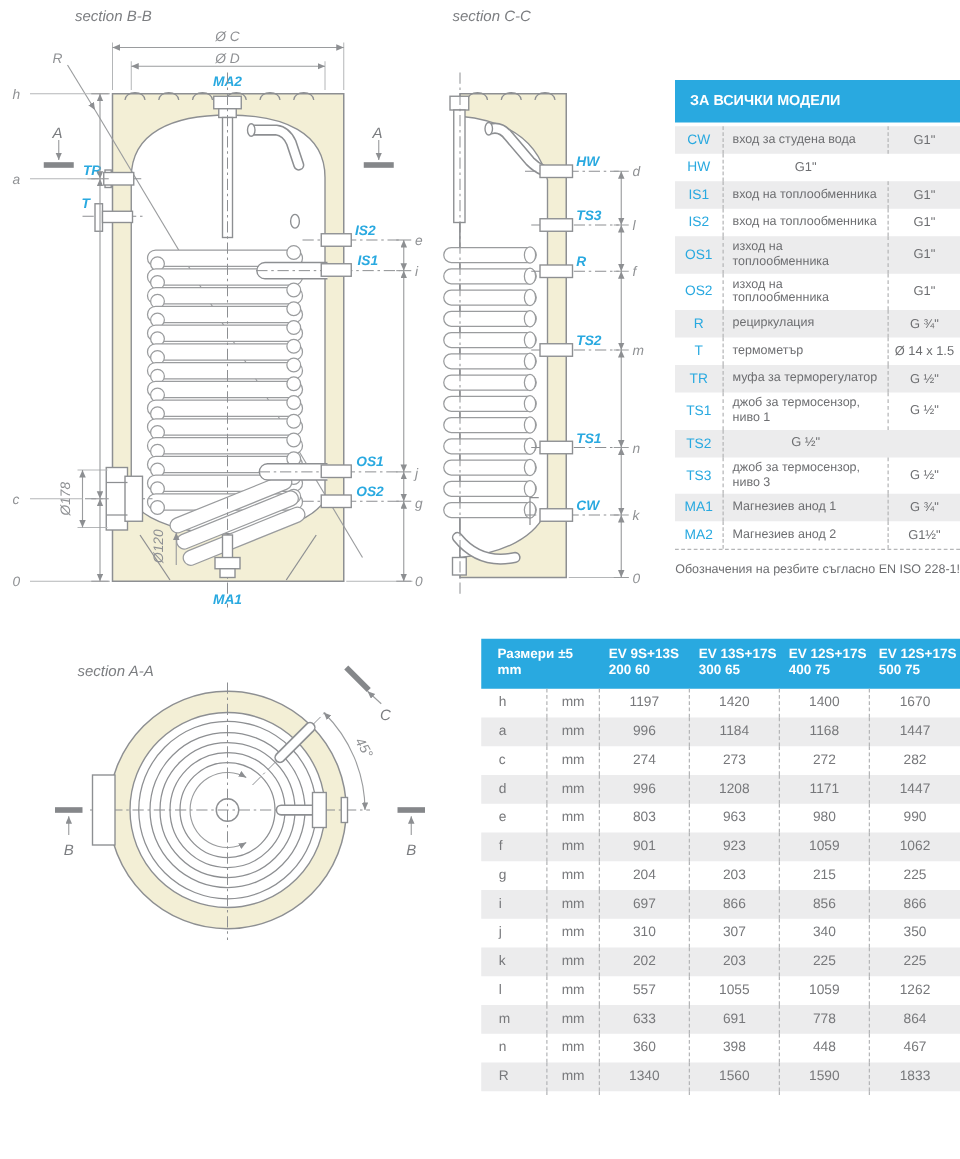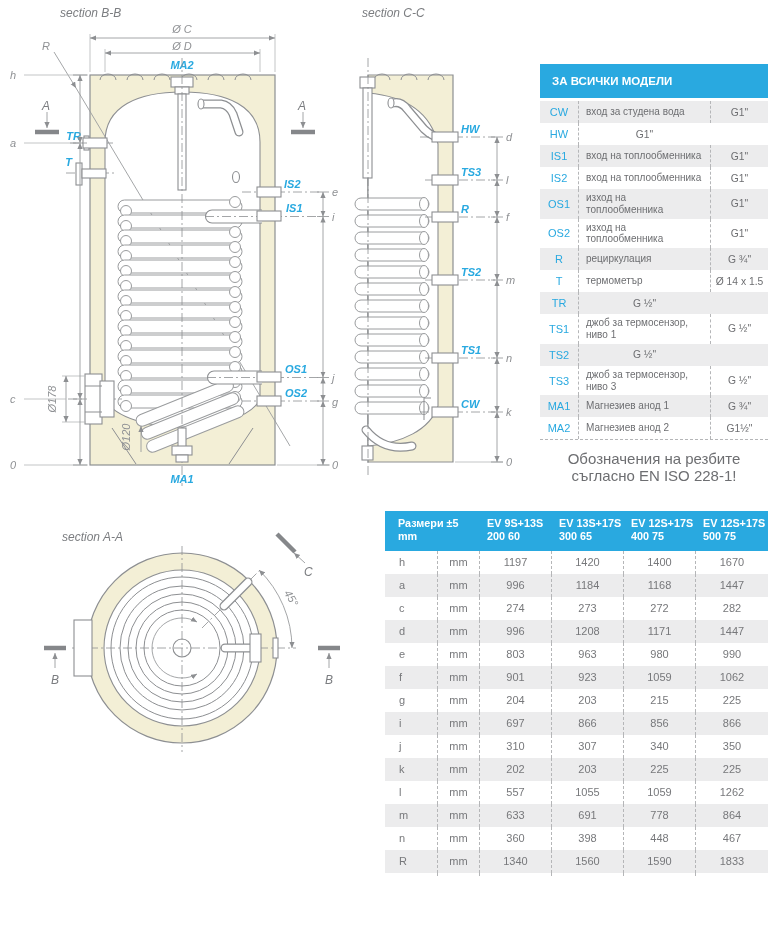--- a/index.html
+++ b/index.html
@@ -29,21 +29,21 @@
              height:34px;line-height:34px;padding-left:12px;margin-bottom:3px;}
   .conn-body{border-bottom:1px dashed #b5b6b8;}
   .conn-row{display:grid;grid-template-columns:38px 132px 58px;align-items:stretch;min-height:22px;}
   .conn-row:nth-child(odd){background:#ececed;}
   .conn-row>div{display:flex;align-items:center;}
   .conn-row .code{color:#29a9e0;font-size:11px;justify-content:center;}
   .conn-row .desc{font-size:10px;color:#6d6e71;padding:3px 4px 3px 7px;
                   border-left:1px dashed #b5b6b8;line-height:1.18;}
   .conn-row .size{font-size:10.3px;color:#6d6e71;justify-content:center;
                   border-left:1px dashed #b5b6b8;text-align:center;}
-  .conn-note{margin-top:10px;font-size:15px;color:#6d6e71;text-align:center;}
+  .conn-note{margin-top:10px;font-size:10px;color:#6d6e71;text-align:right;}
   
   #dims{position:absolute;left:385px;top:511px;width:383px;}
   .dim-head{display:grid;grid-template-columns:94px 72px 72px 72px 73px;
             background:#29a9e0;color:#fff;font-size:10.8px;font-weight:bold;
             padding:6px 16px 7px 0;line-height:1.25;}
   .dim-head .cell{padding-left:8px;}
   .dim-head .cell:first-child{padding-left:13px;}
   .dim-head span{display:block;}
   .dim-row{display:grid;grid-template-columns:52px 42px 72px 72px 72px 73px;
            height:23px;line-height:23px;font-size:11px;color:#77787b;}
@@ -401,20 +401,21 @@
           <div class="desc">рециркулация</div>
           <div class="size">G ¾"</div>
         </div>
     <div class="conn-row">
           <div class="code">T</div>
           <div class="desc">термометър</div>
           <div class="size">Ø 14 x 1.5</div>
         </div>
     <div class="conn-row">
           <div class="code">TR</div>
+          <div class="desc">муфа за терморегулатор</div>
           <div class="size">G ½"</div>
         </div>
     <div class="conn-row">
           <div class="code">TS1</div>
           <div class="desc">джоб за термосензор, ниво 1</div>
           <div class="size">G ½"</div>
         </div>
     <div class="conn-row">
           <div class="code">TS2</div>
           <div class="size">G ½"</div>

